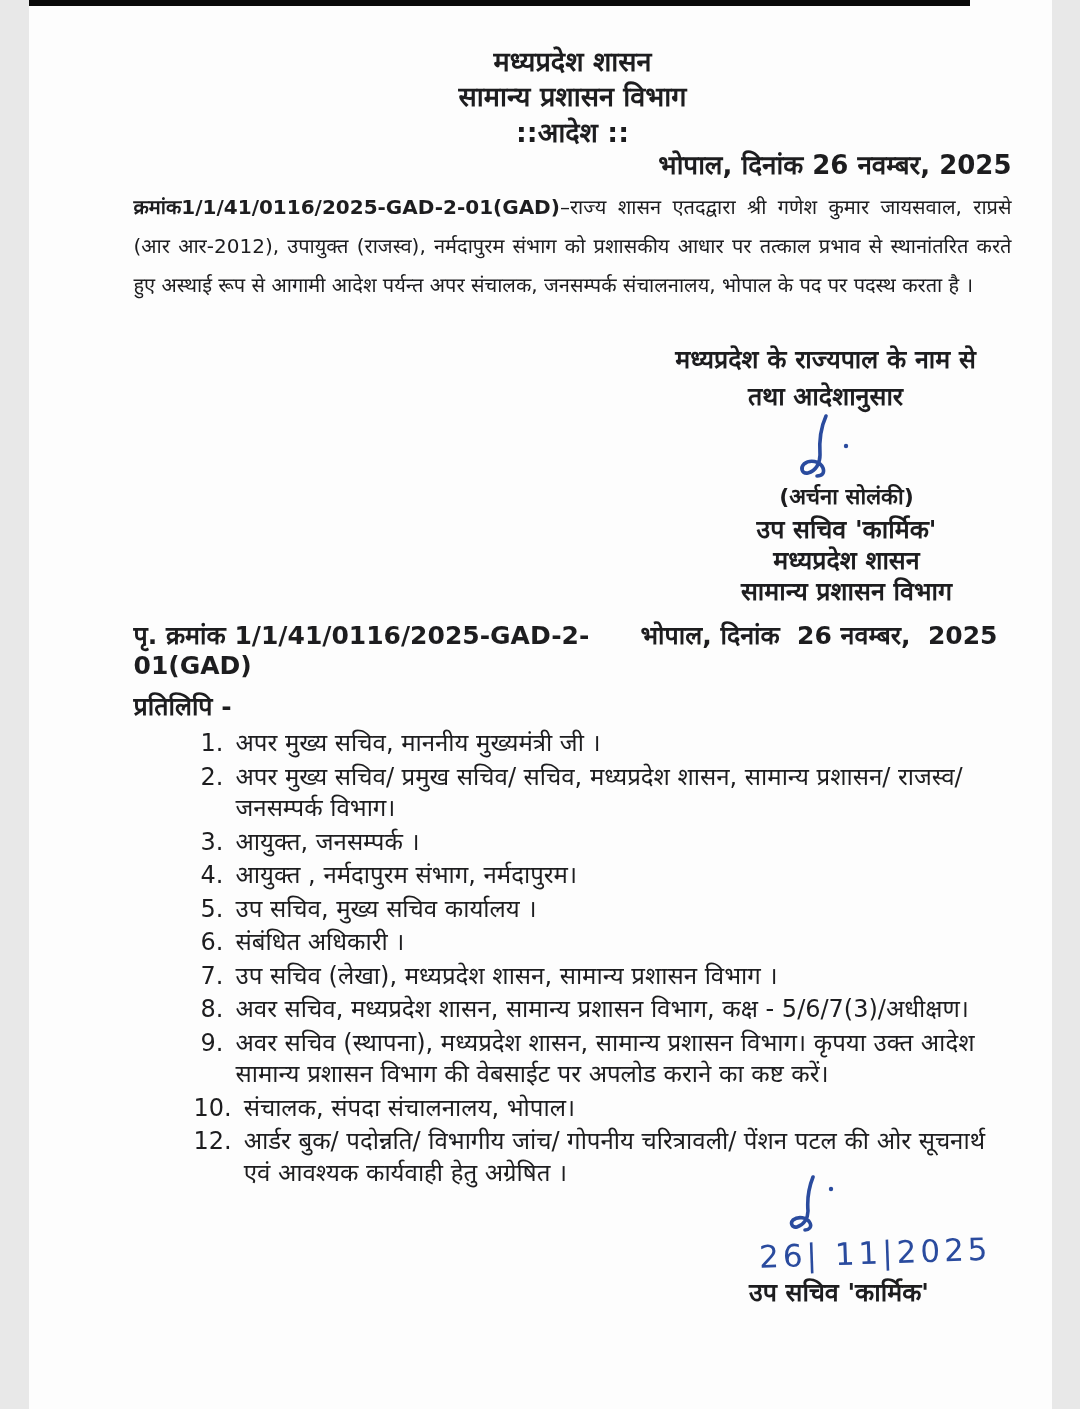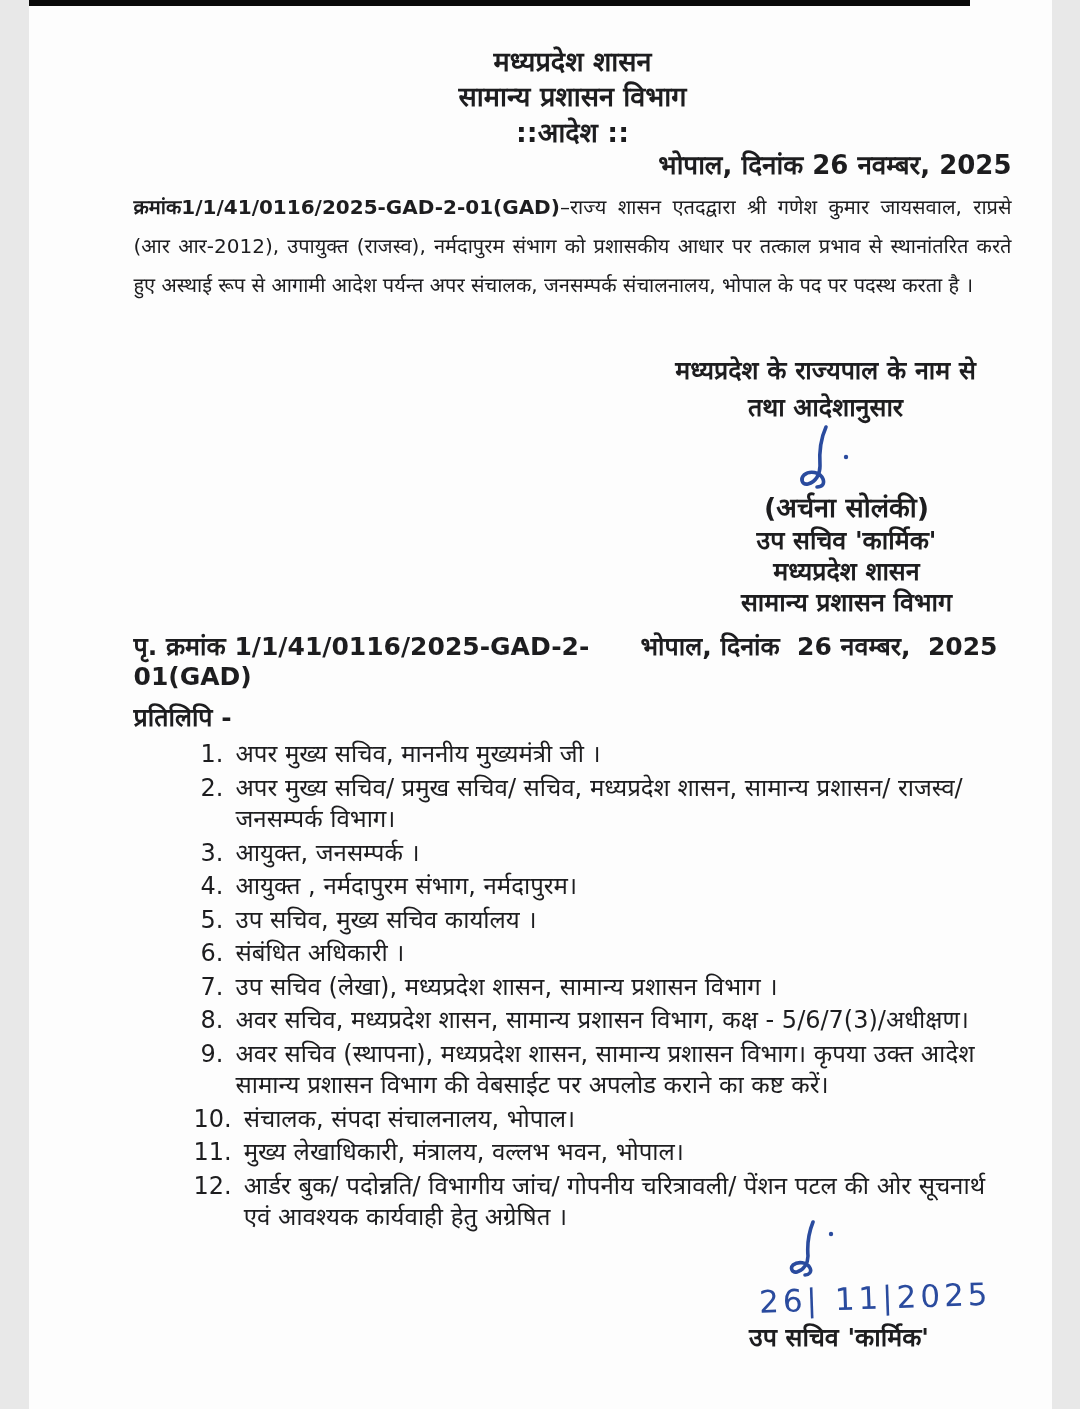--- a/index.html
+++ b/index.html
@@ -27,35 +27,35 @@
     text-align:right;font-weight:700;font-size:26px;margin-top:-2px;line-height:34px;
     white-space:pre;
   }
   .order-para{
     margin-top:6px;
     font-size:20px;line-height:39px;
     text-align:justify;font-weight:500;
   }
   .order-para .refno{font-weight:700;}
   .authority{
-    margin-top:47px;
+    margin-top:36px;
     margin-left:auto;
     width:372px;
     text-align:center;
     font-size:25px;line-height:37px;font-weight:600;
   }
   .sig-wrap{height:66px;position:relative;}
   .sig-wrap svg{position:absolute;left:150px;top:-2px;}
   .signatory{
     margin-left:auto;
     width:330px;
     text-align:center;
     font-size:25px;line-height:31px;font-weight:600;
   }
-  .signatory .name{font-weight:700;font-size:27px;margin-bottom:2px;}
+  .signatory .name{font-weight:700;font-size:22px;margin-bottom:2px;}
   .endorse-row{
     display:flex;justify-content:space-between;align-items:baseline;
     margin-top:10px;
     font-weight:700;font-size:25px;
   }
   .endorse-row .edate{white-space:pre;padding-right:14px;}
   .copy-label{font-weight:700;font-size:25px;margin-top:8px;}
   .copies{margin-top:6px;padding-left:60px;}
   .copy-item{
     display:flex;
@@ -165,24 +165,20 @@
       </div>
       <div class="copy-item">
         <span class="num">9.</span>
         <span class="txt">अवर सचिव (स्थापना), मध्यप्रदेश शासन, सामान्य प्रशासन विभाग। कृपया उक्त आदेश सामान्य प्रशासन विभाग की वेबसाईट पर अपलोड कराने का कष्ट करें।</span>
       </div>
       <div class="copy-item">
         <span class="num">10.</span>
         <span class="txt">संचालक, संपदा संचालनालय, भोपाल।</span>
       </div>
       <div class="copy-item">
-        <span class="num">11.</span>
-        <span class="txt">मुख्य लेखाधिकारी, मंत्रालय, वल्लभ भवन, भोपाल।</span>
-      </div>
-      <div class="copy-item">
         <span class="num">12.</span>
         <span class="txt">आर्डर बुक/ पदोन्नति/ विभागीय जांच/ गोपनीय चरित्रावली/ पेंशन पटल की ओर सूचनार्थ एवं आवश्यक कार्यवाही हेतु अग्रेषित ।</span>
       </div>
     </div>
 
     <div class="footer-sign">
       <div class="sig2">
         <svg width="70" height="62" viewBox="0 0 70 62">
           <path class="pen" d="M34,2 C30,12 28,24 29,36 C29,43 25,50 18,52 C13,53 11,48 14,45 C19,41 28,42 31,48 C33,52 30,55 26,55"></path>
           <circle cx="52" cy="14" r="2.2" fill="#2a4b9e"></circle>

